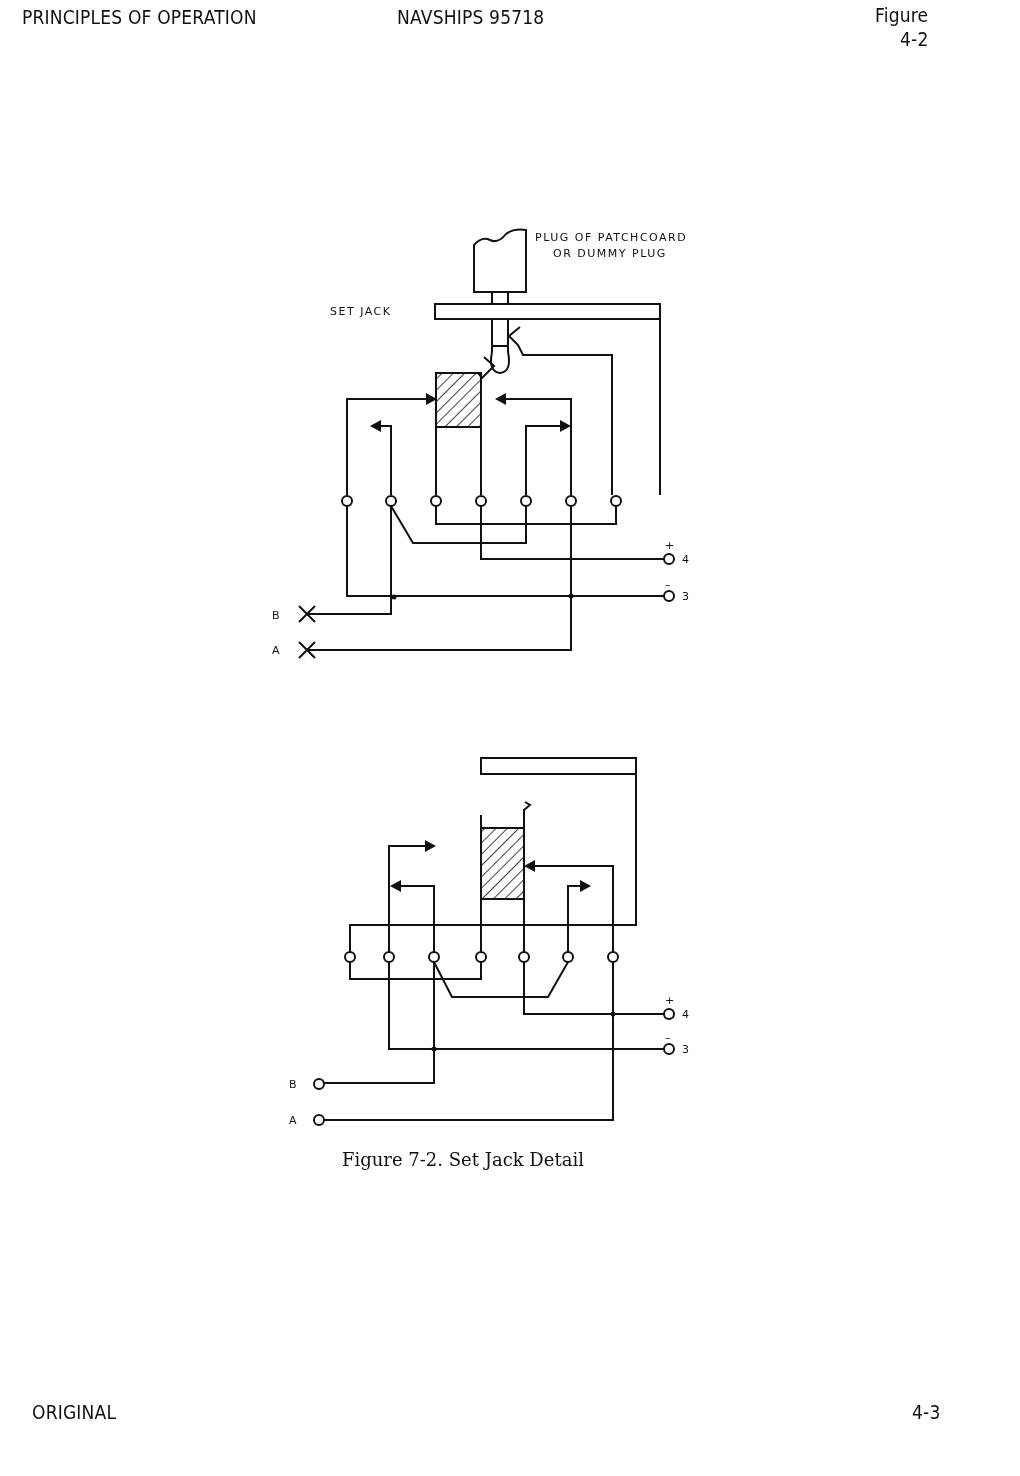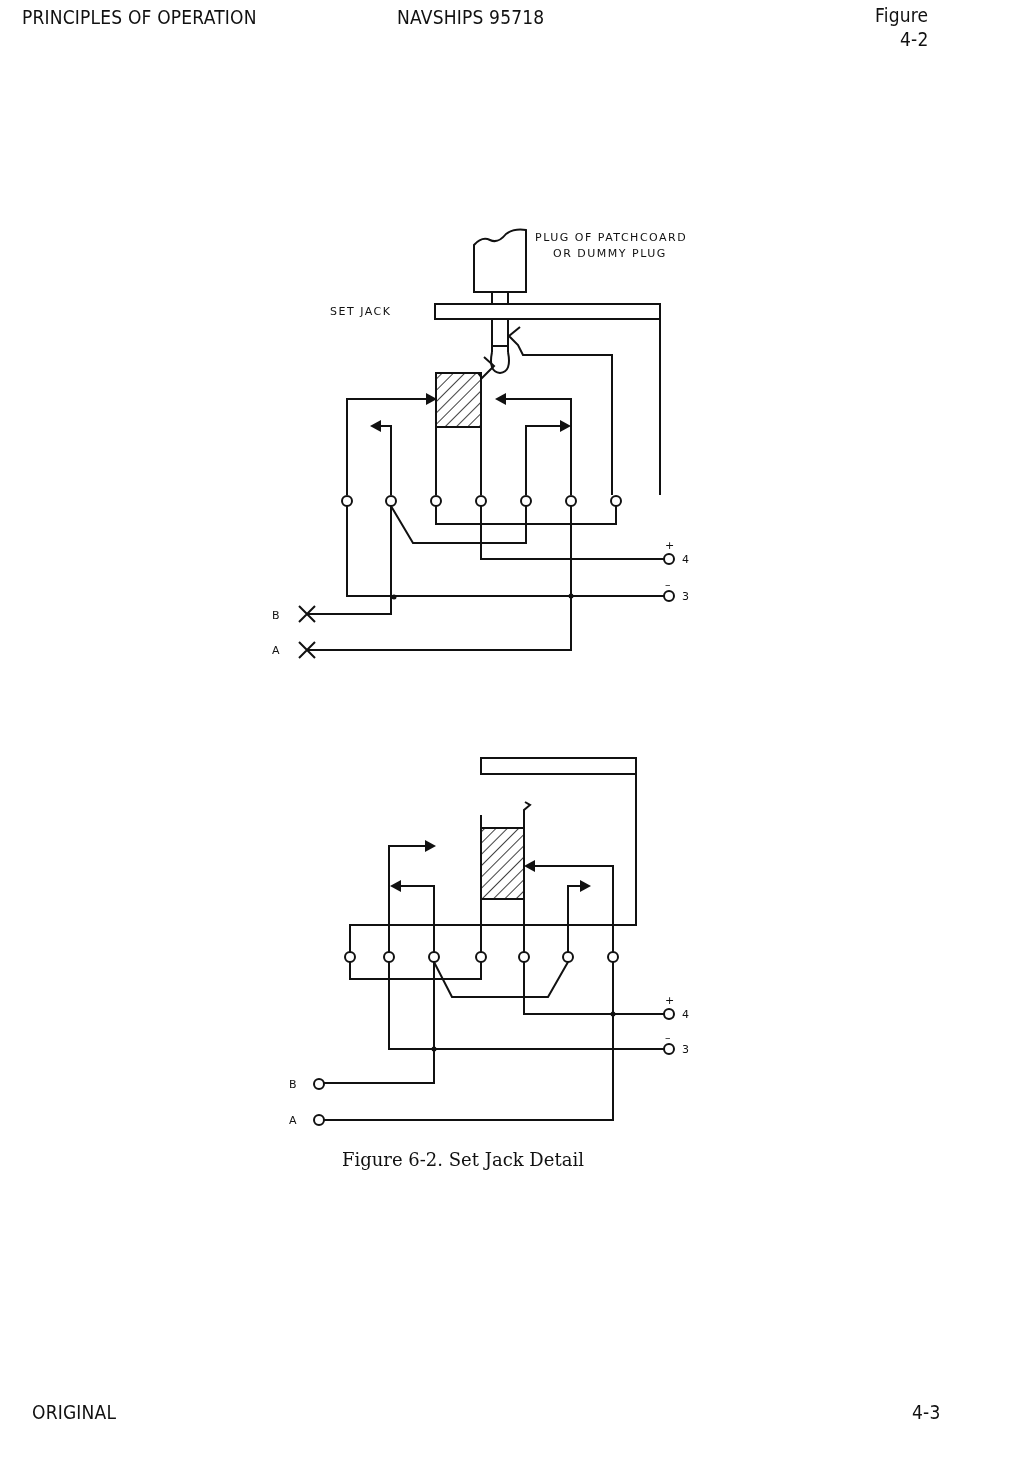--- a/index.html
+++ b/index.html
@@ -133,16 +133,16 @@
     <text class="lbl" x="682" y="1018">4</text>
     <text class="lbl" x="682" y="1053">3</text>
 
     <circle class="t" cx="319" cy="1084" r="5"></circle>
     <circle class="t" cx="319" cy="1120" r="5"></circle>
     <text class="lbl" x="289" y="1088">B</text>
     <text class="lbl" x="289" y="1124">A</text>
   </g>
 </svg>
 
-<div class="caption">Figure 6-2.  Set Jack Detail</div>
+<div class="caption">Figure 7-2.  Set Jack Detail</div>
 
 <div class="hdr hdr-cond" style="left:32px; top:1401px;">ORIGINAL</div>
 <div class="hdr hdr-cond" style="left:912px; top:1401px;">4-3</div>
 
 </body></html>

